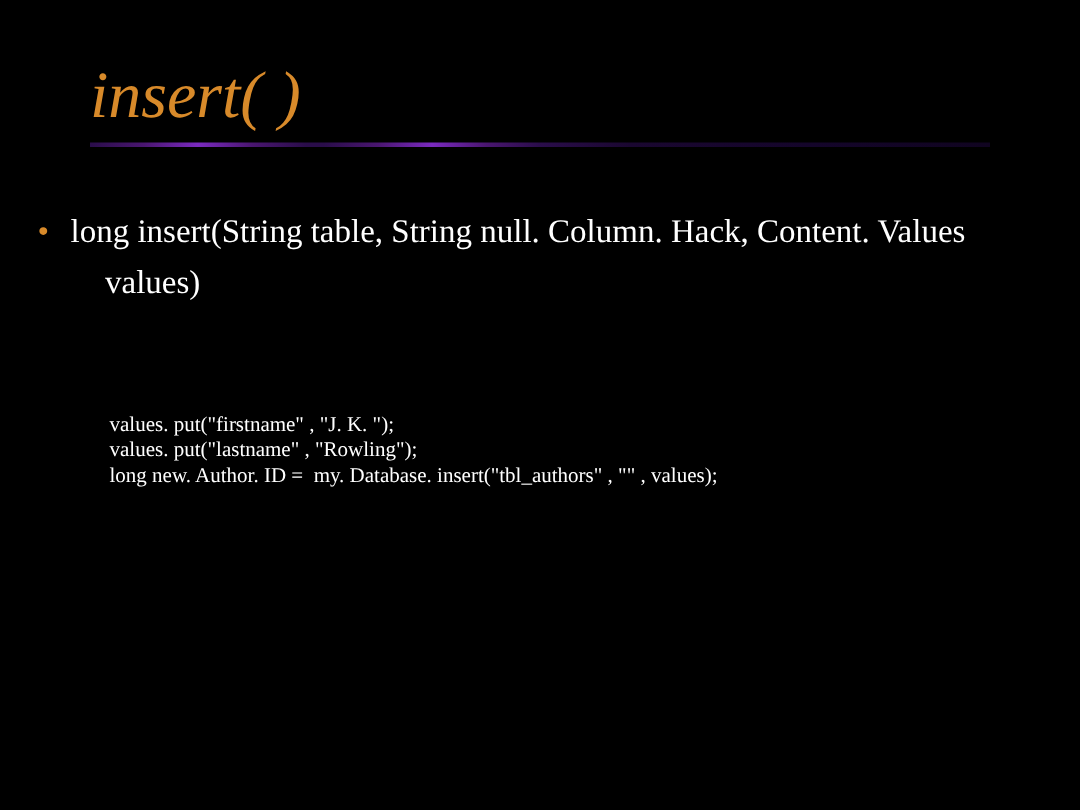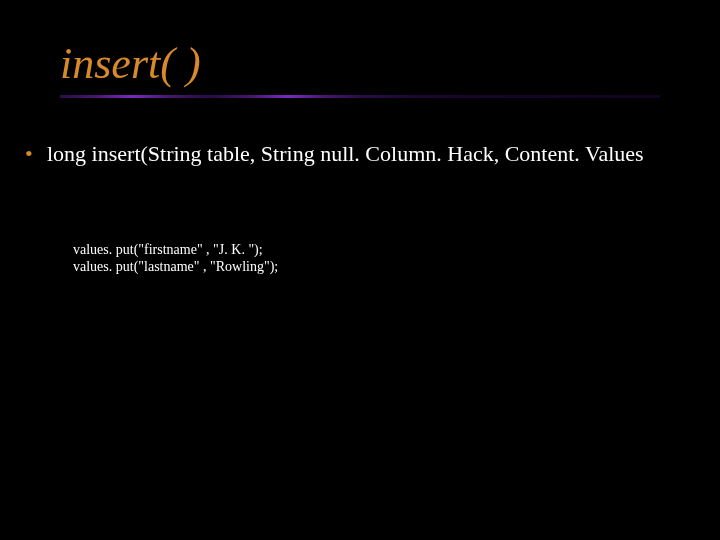--- a/index.html
+++ b/index.html
@@ -84,20 +84,22 @@
   <div class="title-wrap">
     <div class="title">insert( )</div>
   </div>
   <div class="divider"></div>
 
   <div class="content">
     <div class="bullet-row">
       <div class="bullet">•</div>
       <div class="signature">long  insert(String table, String null. Column. Hack, Content. Values</div>
     </div>
+    <div class="signature-cont">values)</div>
 
     <div class="code-block">
       <div class="gap"></div>
       <div class="code-line">values. put("firstname" , "J. K. ");</div>
       <div class="code-line">values. put("lastname" , "Rowling");</div>
+      <div class="code-line">long new. Author. ID =  my. Database. insert("tbl_authors" , "" , values);</div>
     </div>
   </div>
 </div>
 
 </body></html>

